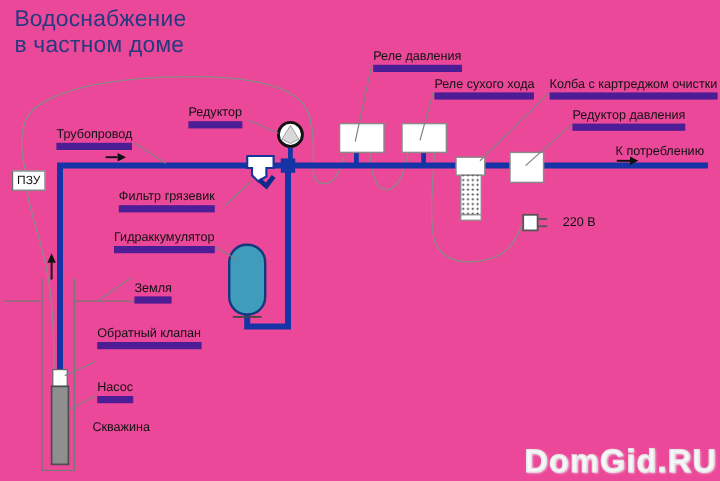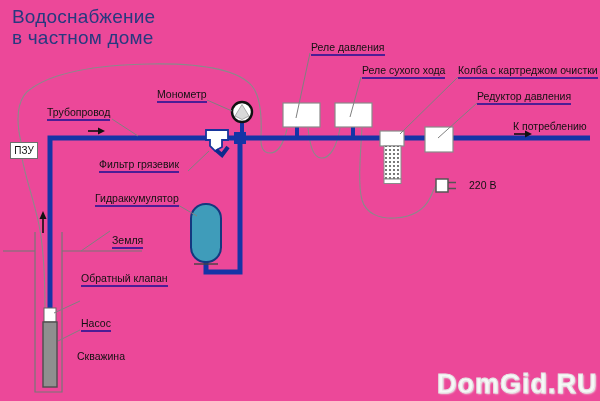--- a/index.html
+++ b/index.html
@@ -7,21 +7,21 @@
     position:relative;width:600px;height:401px;background:#ec4899;overflow:hidden;
     font-family:"Liberation Sans",sans-serif;color:#000;
   }
   .title{
     position:absolute;left:12px;top:6px;width:260px;
     font-size:19px;line-height:21px;color:#27397f;letter-spacing:0.2px;
   }
   .lbl{
     position:absolute;font-size:10.5px;line-height:12px;color:#111;white-space:nowrap;
   }
-  .u{border-bottom:2px solid #4c1d95;padding-bottom:1px;text-align:right;}
+  .u{border-bottom:6px solid #4c1d95;padding-bottom:1px;text-align:right;}
   .boxlbl{
     position:absolute;left:10px;top:142px;width:26px;height:15px;border:1px solid #6e6e6e;
     background:#fff;font-size:10px;line-height:15px;text-align:center;color:#111;
   }
   .watermark{
     position:absolute;left:437px;top:369px;width:163px;
     font-size:27px;font-weight:bold;letter-spacing:1px;color:#f7f7f7;
     -webkit-text-stroke:1px #e4e4e4;text-shadow:1px 1px 2px #ececec;
     user-select:none;
   }
@@ -116,21 +116,21 @@
       <path d="M 80,330 L 58,341"></path>
     </g>
   </svg>
 
   <div class="title">
     <div>Водоснабжение</div>
     <div>в частном доме</div>
   </div>
 
   <div class="lbl u" style="left:47px;top:106px;">Трубопровод</div>
-  <div class="lbl u" style="left:157px;top:88px;">Монометр</div>
+  <div class="lbl u" style="left:157px;top:88px;">Редуктор</div>
   <div class="lbl u" style="left:311px;top:41px;">Реле давления</div>
   <div class="lbl u" style="left:362px;top:64px;">Реле сухого хода</div>
   <div class="lbl u" style="left:458px;top:64px;">Колба с картреджом очистки</div>
   <div class="lbl u" style="left:477px;top:90px;">Редуктор давления</div>
   <div class="lbl" style="left:513px;top:120px;">К потреблению</div>
   <div class="boxlbl">ПЗУ</div>
   <div class="lbl u" style="left:99px;top:158px;">Фильтр грязевик</div>
   <div class="lbl u" style="left:95px;top:192px;">Гидраккумулятор</div>
   <div class="lbl u" style="left:112px;top:218px;margin-top:16px;">Земля</div>
   <div class="lbl" style="left:469px;top:179px;">220 В</div>

